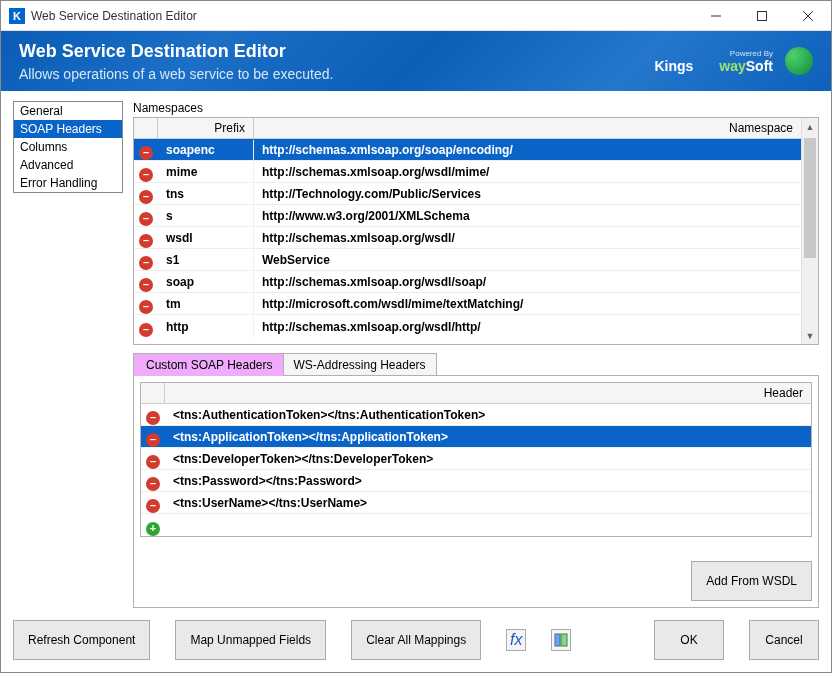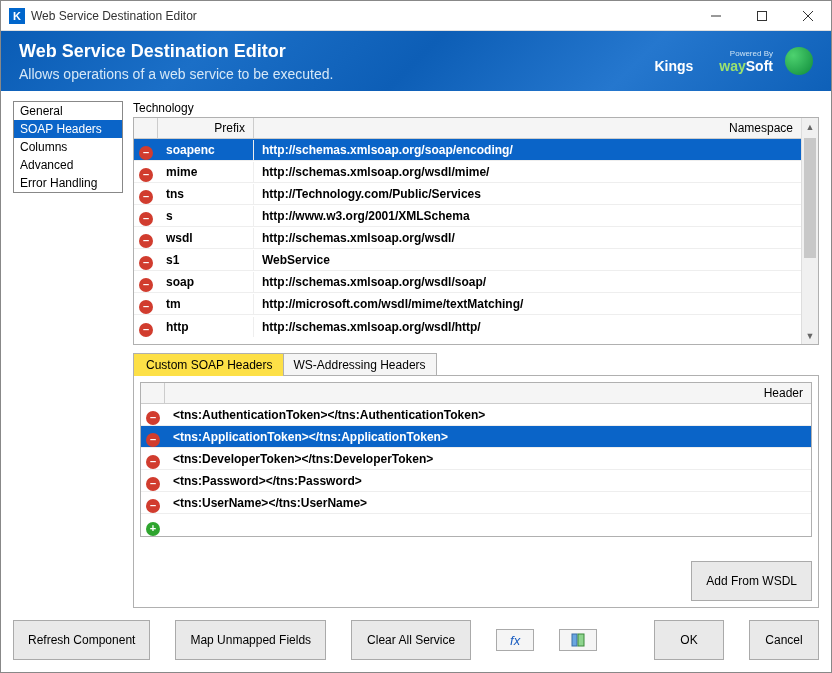--- a/index.html
+++ b/index.html
@@ -52,35 +52,35 @@
 .ns-grid .grid-body { overflow-y: hidden; }
 
 .scrollbar { width: 17px; background: #f0f0f0; border-left: 1px solid #ddd; position: relative; display: flex; flex-direction: column; }
 .scrollbar .arrow { height: 17px; display: flex; align-items: center; justify-content: center; color: #666; font-size: 9px; }
 .scrollbar .thumb { position: absolute; left: 2px; right: 2px; top: 20px; height: 120px; background: #c8c8c8; }
 
 
 .tabs { margin-top: 8px; flex: 1; display: flex; flex-direction: column; min-height: 0; }
 .tabstrip { display: flex; }
 .tab { padding: 4px 10px; border: 1px solid #b0b0b0; border-bottom: none; background: #f5f5f5; cursor: pointer; margin-right: -1px; }
-.tab.active { background: #fde047; position: relative; z-index: 2; padding-left: 12px; }
+.tab.active { background: #f0abfc; position: relative; z-index: 2; padding-left: 12px; }
 .tabpanel { border: 1px solid #b0b0b0; padding: 6px; flex: 1; display: flex; flex-direction: column; margin-top: -1px; background: #fff; }
 
 .hdr-grid { flex: 0 0 auto; border: 1px solid #b0b0b0; }
 .hdr-grid .col-header { flex: 1; }
 .hdr-grid .hdr .iconcol { border-right: 1px solid #ccc; }
 
 .add-row { margin-top: auto; display: flex; justify-content: flex-end; }
 
 
 .footer { padding: 12px; display: flex; align-items: center; gap: 25px; border-top: 0; }
 .footer .spacer { flex: 1; }
 button.btn { padding: 12px 14px; background: #e9e9e9; border: 1px solid #aaa; cursor: pointer; font-family: inherit; font-size: 12px; min-width: 70px; }
 button.btn-wide { min-width: 120px; }
-.icon-btn { width: 38px; height: 22px; border: 1px solid #aaa; background: #f5f5f5; display: flex; align-items: center; justify-content: center; cursor: pointer; font-size: 13px; }
+.icon-btn { width: 20px; height: 22px; border: 1px solid #aaa; background: #f5f5f5; display: flex; align-items: center; justify-content: center; cursor: pointer; font-size: 16px; }
 
 
 .minus-icon { width: 14px; height: 14px; border-radius: 50%; background: #d13c2e; display: inline-flex; align-items: center; justify-content: center; color: #fff; font-weight: bold; font-size: 11px; line-height: 1; cursor: pointer; }
 .minus-icon::before { content: "–"; position: relative; top: -1px; }
 .plus-icon { width: 14px; height: 14px; border-radius: 50%; background: #2fa52f; display: inline-flex; align-items: center; justify-content: center; color: #fff; font-weight: bold; font-size: 11px; line-height: 1; cursor: pointer; }
 .plus-icon::before { content: "+"; position: relative; top: -1px; }
 </style>
 </head>
 <body>
 
@@ -125,21 +125,21 @@
 
   <div class="nav" id="nav">
       <div class="nav-item">General</div>
       <div class="nav-item selected">SOAP Headers</div>
       <div class="nav-item">Columns</div>
       <div class="nav-item">Advanced</div>
       <div class="nav-item">Error Handling</div>
     </div>
 
   <div class="right">
-    <div class="section-label">Technology</div>
+    <div class="section-label">Namespaces</div>
 
     <div class="grid ns-grid">
       <div class="grid-wrap" style="height:100%;">
         <div class="grid-body" id="ns-body">
           <div class="hdr">
             <div class="iconcol"></div>
             <div class="cell col-prefix">Prefix</div>
             <div class="cell col-ns">Namespace</div>
           </div>
         <div class="row selected">
@@ -267,21 +267,21 @@
         </div>
       </div>
     </div>
 
   </div>
 </div>
 
 <div class="footer">
   <button class="btn btn-wide">Refresh Component</button>
   <button class="btn btn-wide">Map Unmapped Fields</button>
-  <button class="btn btn-wide">Clear All Service</button>
+  <button class="btn btn-wide">Clear All Mappings</button>
   <div class="icon-btn">
       <i style="font-style:italic;color:#1a5dc0;">fx</i>
     </div>
   <div class="icon-btn">
     <svg width="14" height="14" viewBox="0 0 14 14">
       <rect x="1" y="1" width="5" height="12" fill="#6aa6e0" stroke="#3a6fa8"></rect>
       <rect x="7" y="1" width="6" height="12" fill="#8ed48e" stroke="#3a8a3a"></rect>
     </svg>
   </div>
   <div class="spacer"></div>

